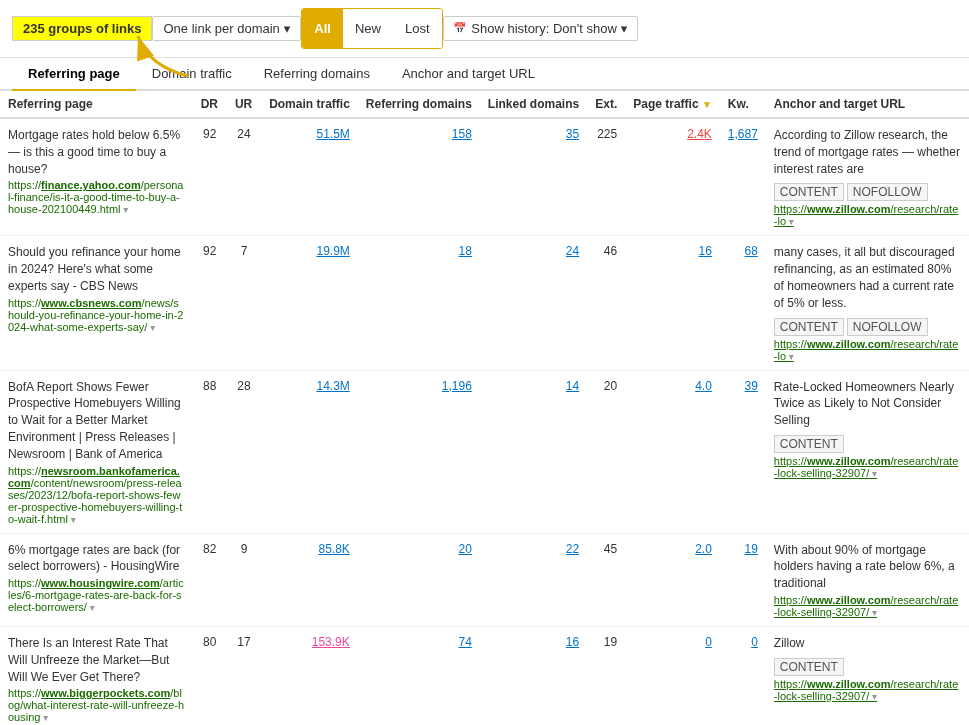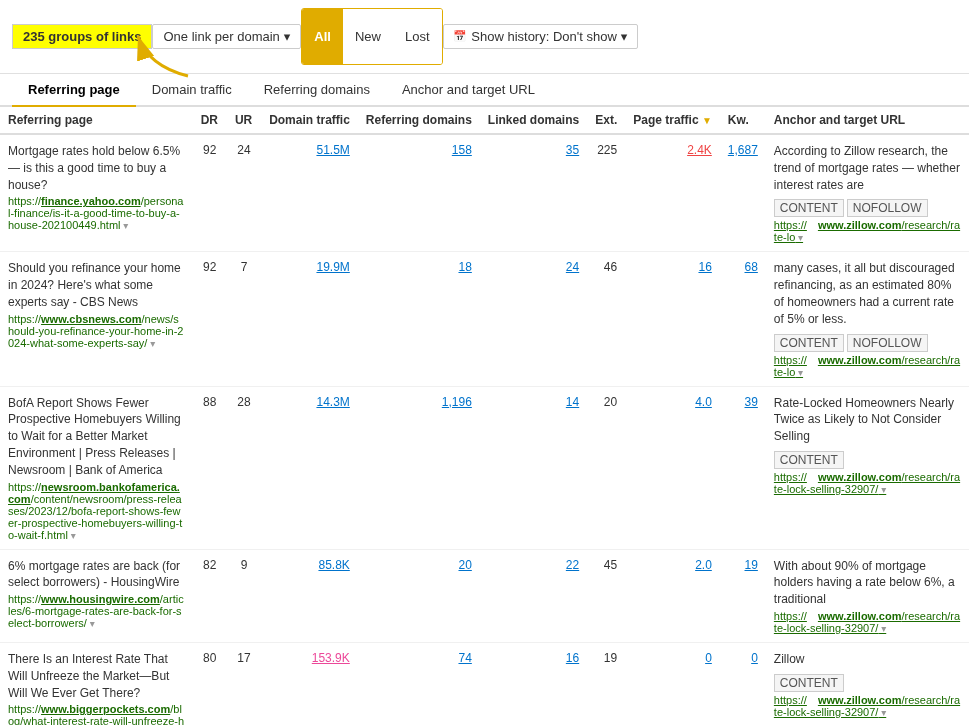--- a/index.html
+++ b/index.html
@@ -45,21 +45,21 @@
     }
 
     .filter-group {
       display: flex;
       border: 1px solid #e0ac00;
       border-radius: 3px;
       overflow: hidden;
     }
 
     .filter-btn {
-      padding: 20px 12px;
+      padding: 12px 12px;
       cursor: pointer;
       font-size: 13px;
       background: #fff;
       border: none;
       color: #333;
     }
 
     .filter-btn.active {
       background: #e0ac00;
       color: #fff;
@@ -184,21 +184,20 @@
     .anchor-url {
       color: #1a6b00;
       font-size: 11px;
       word-break: break-all;
       margin-top: 2px;
       display: block;
     }
 
     .anchor-url .domain-part {
       font-weight: bold;
-      margin-left: 11px;
     }
 
     .dropdown-arrow {
       color: #999;
       font-size: 10px;
       cursor: pointer;
     }
 
     td.center { text-align: center; }
     td.right { text-align: right; }

